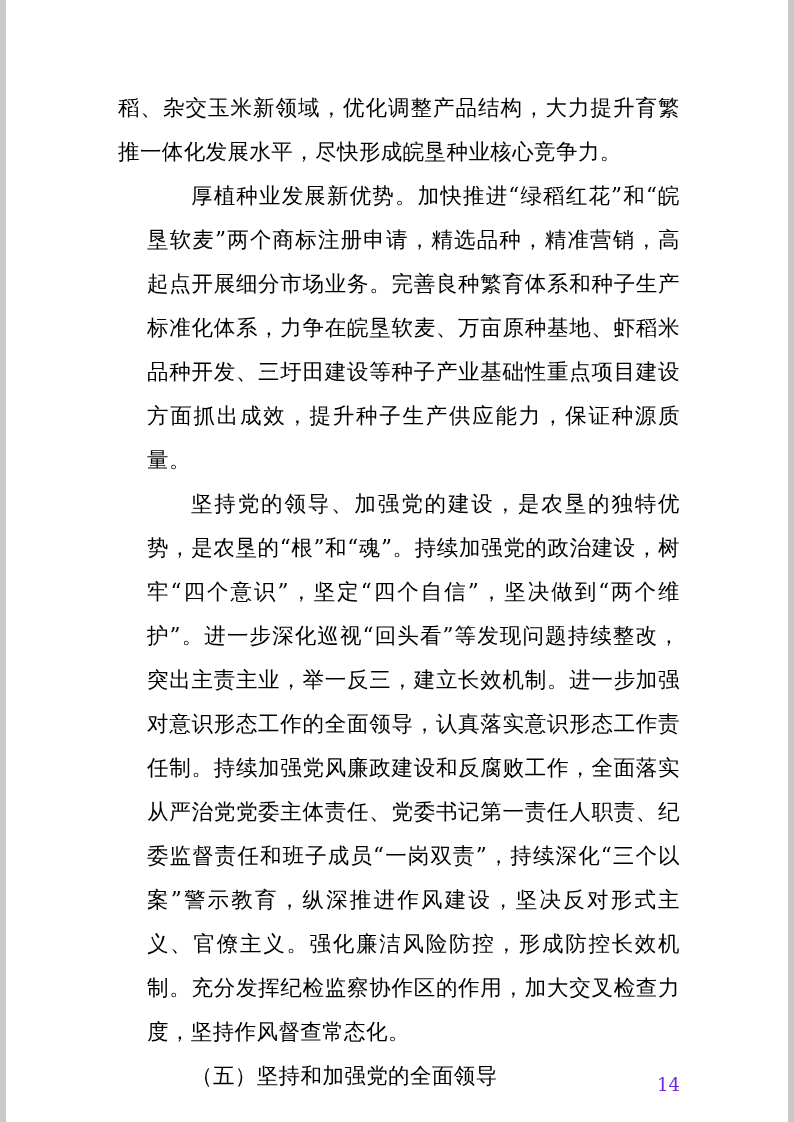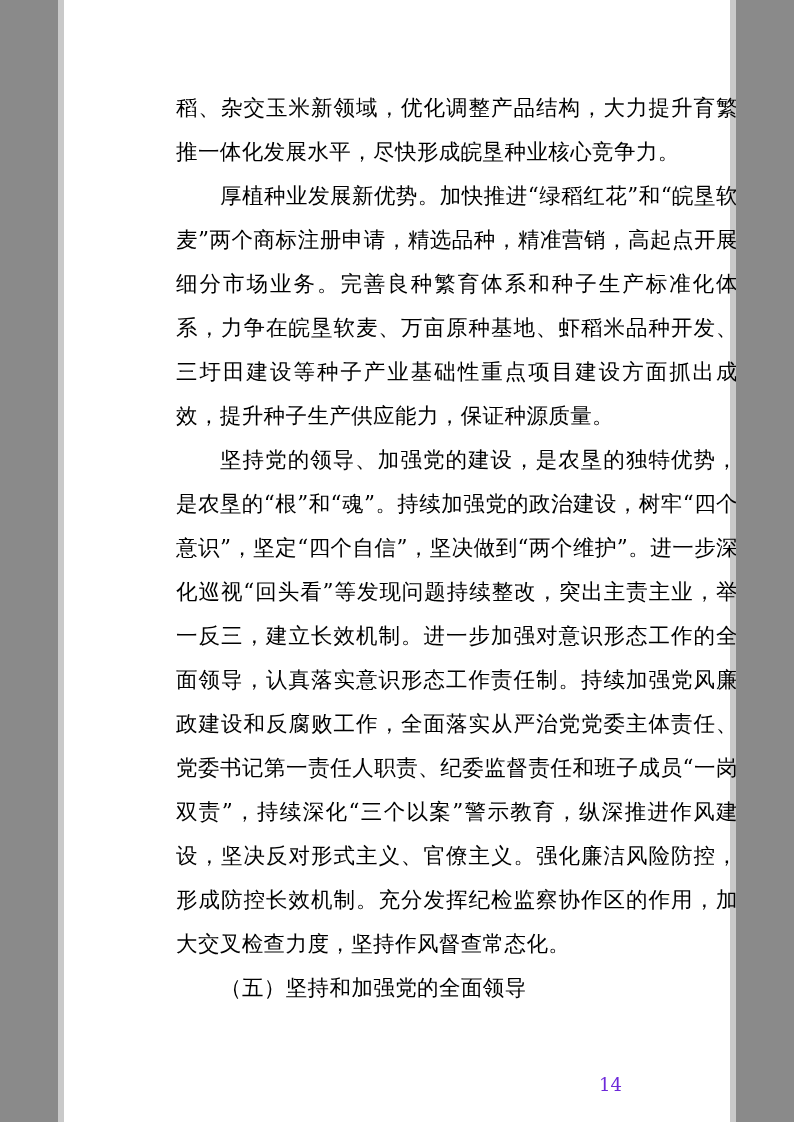--- a/index.html
+++ b/index.html
@@ -5,21 +5,21 @@
   html, body {
     margin: 0;
     padding: 0;
     background: #8a8a8a;
   }
   body {
     font-family: "DejaVu Serif", serif;
   }
   .page {
     position: relative;
-    width: 678px;
+    width: 794px;
     height: 1122px;
     background: #ffffff;
     margin: 0 auto;
     overflow: hidden;
     box-sizing: border-box;
   }
   .page-border-left {
     position: absolute;
     left: 0;
     top: 0;
@@ -46,20 +46,21 @@
     font-family: "DejaVu Serif", serif;
     font-size: 21.5px;
     line-height: 44px;
     color: #000000;
     text-align: justify;
     text-justify: inter-ideograph;
     letter-spacing: 0.4px;
   }
   p.indent {
     text-indent: 44px;
+    margin-left: 29px;
   }
   .page-number {
     position: absolute;
     right: 114px;
     top: 1030px;
     font-family: "DejaVu Serif", serif;
     font-size: 18px;
     color: #6d28d9;
     margin-top: 44px;
   }

